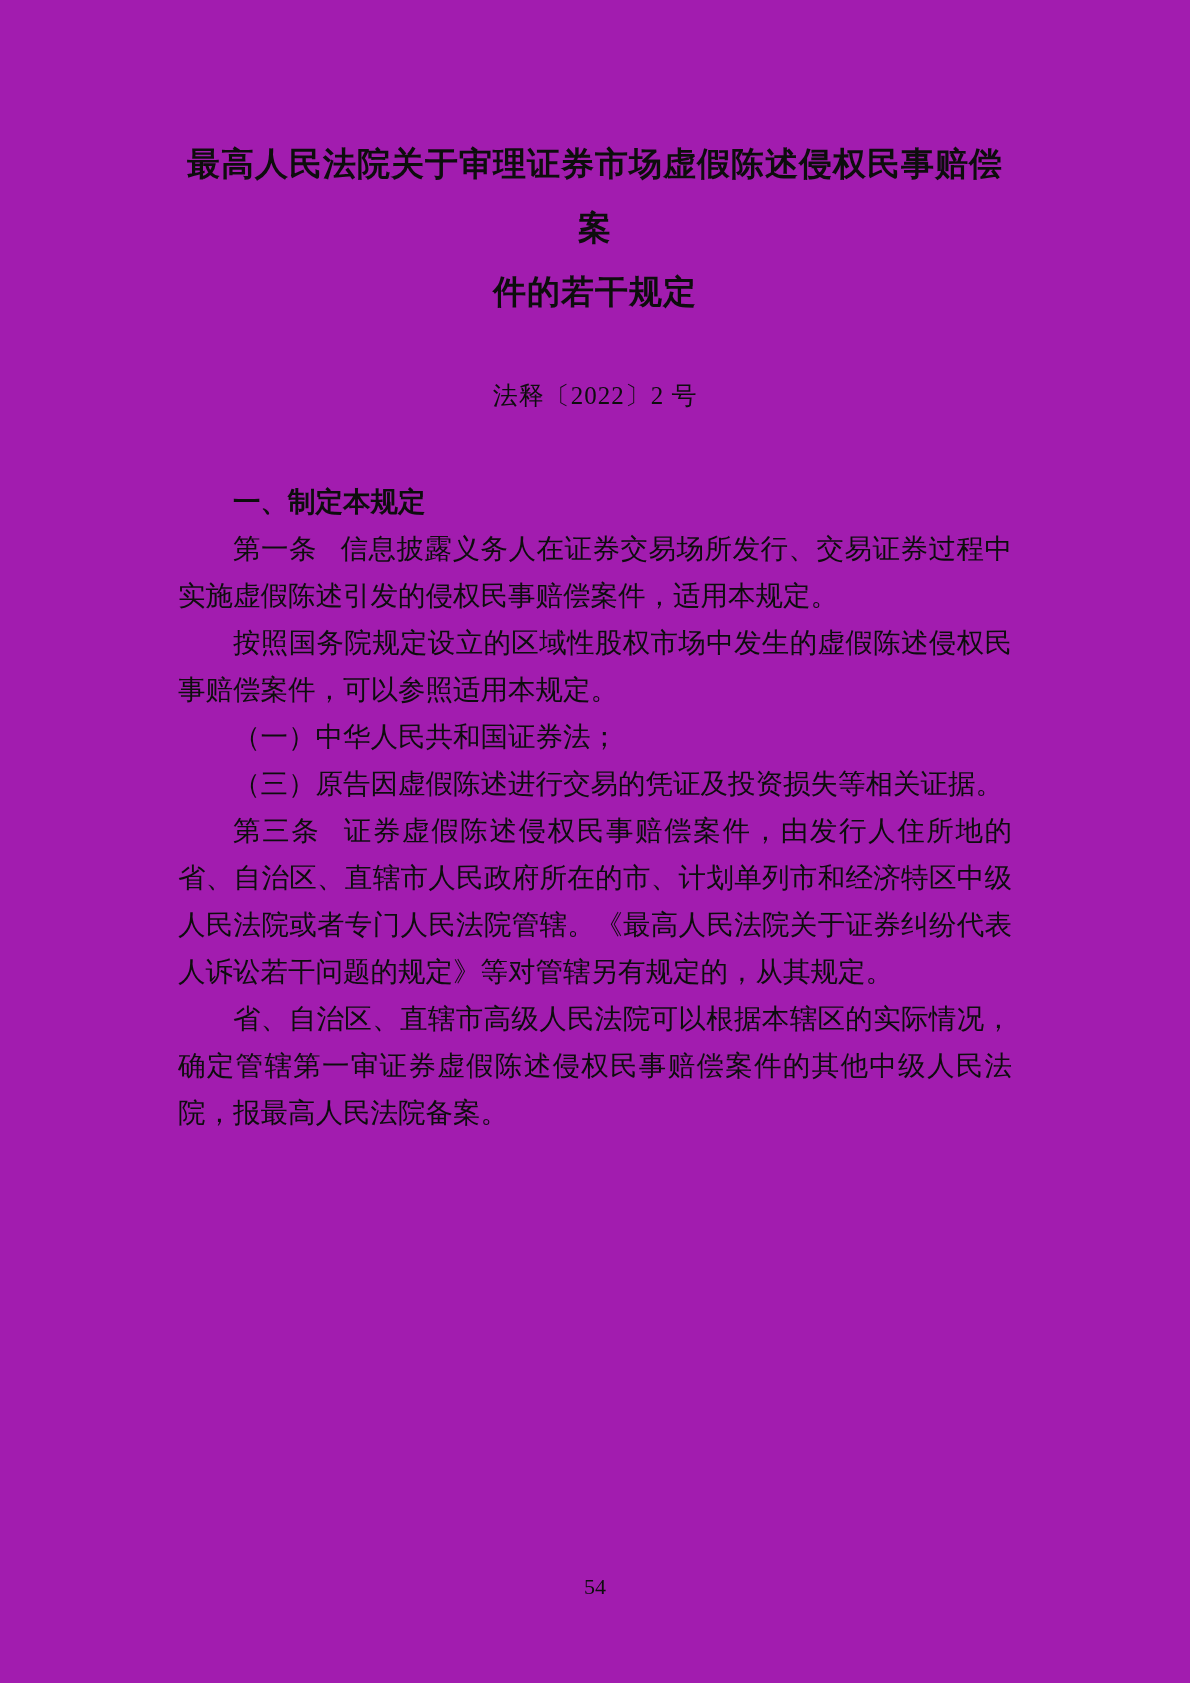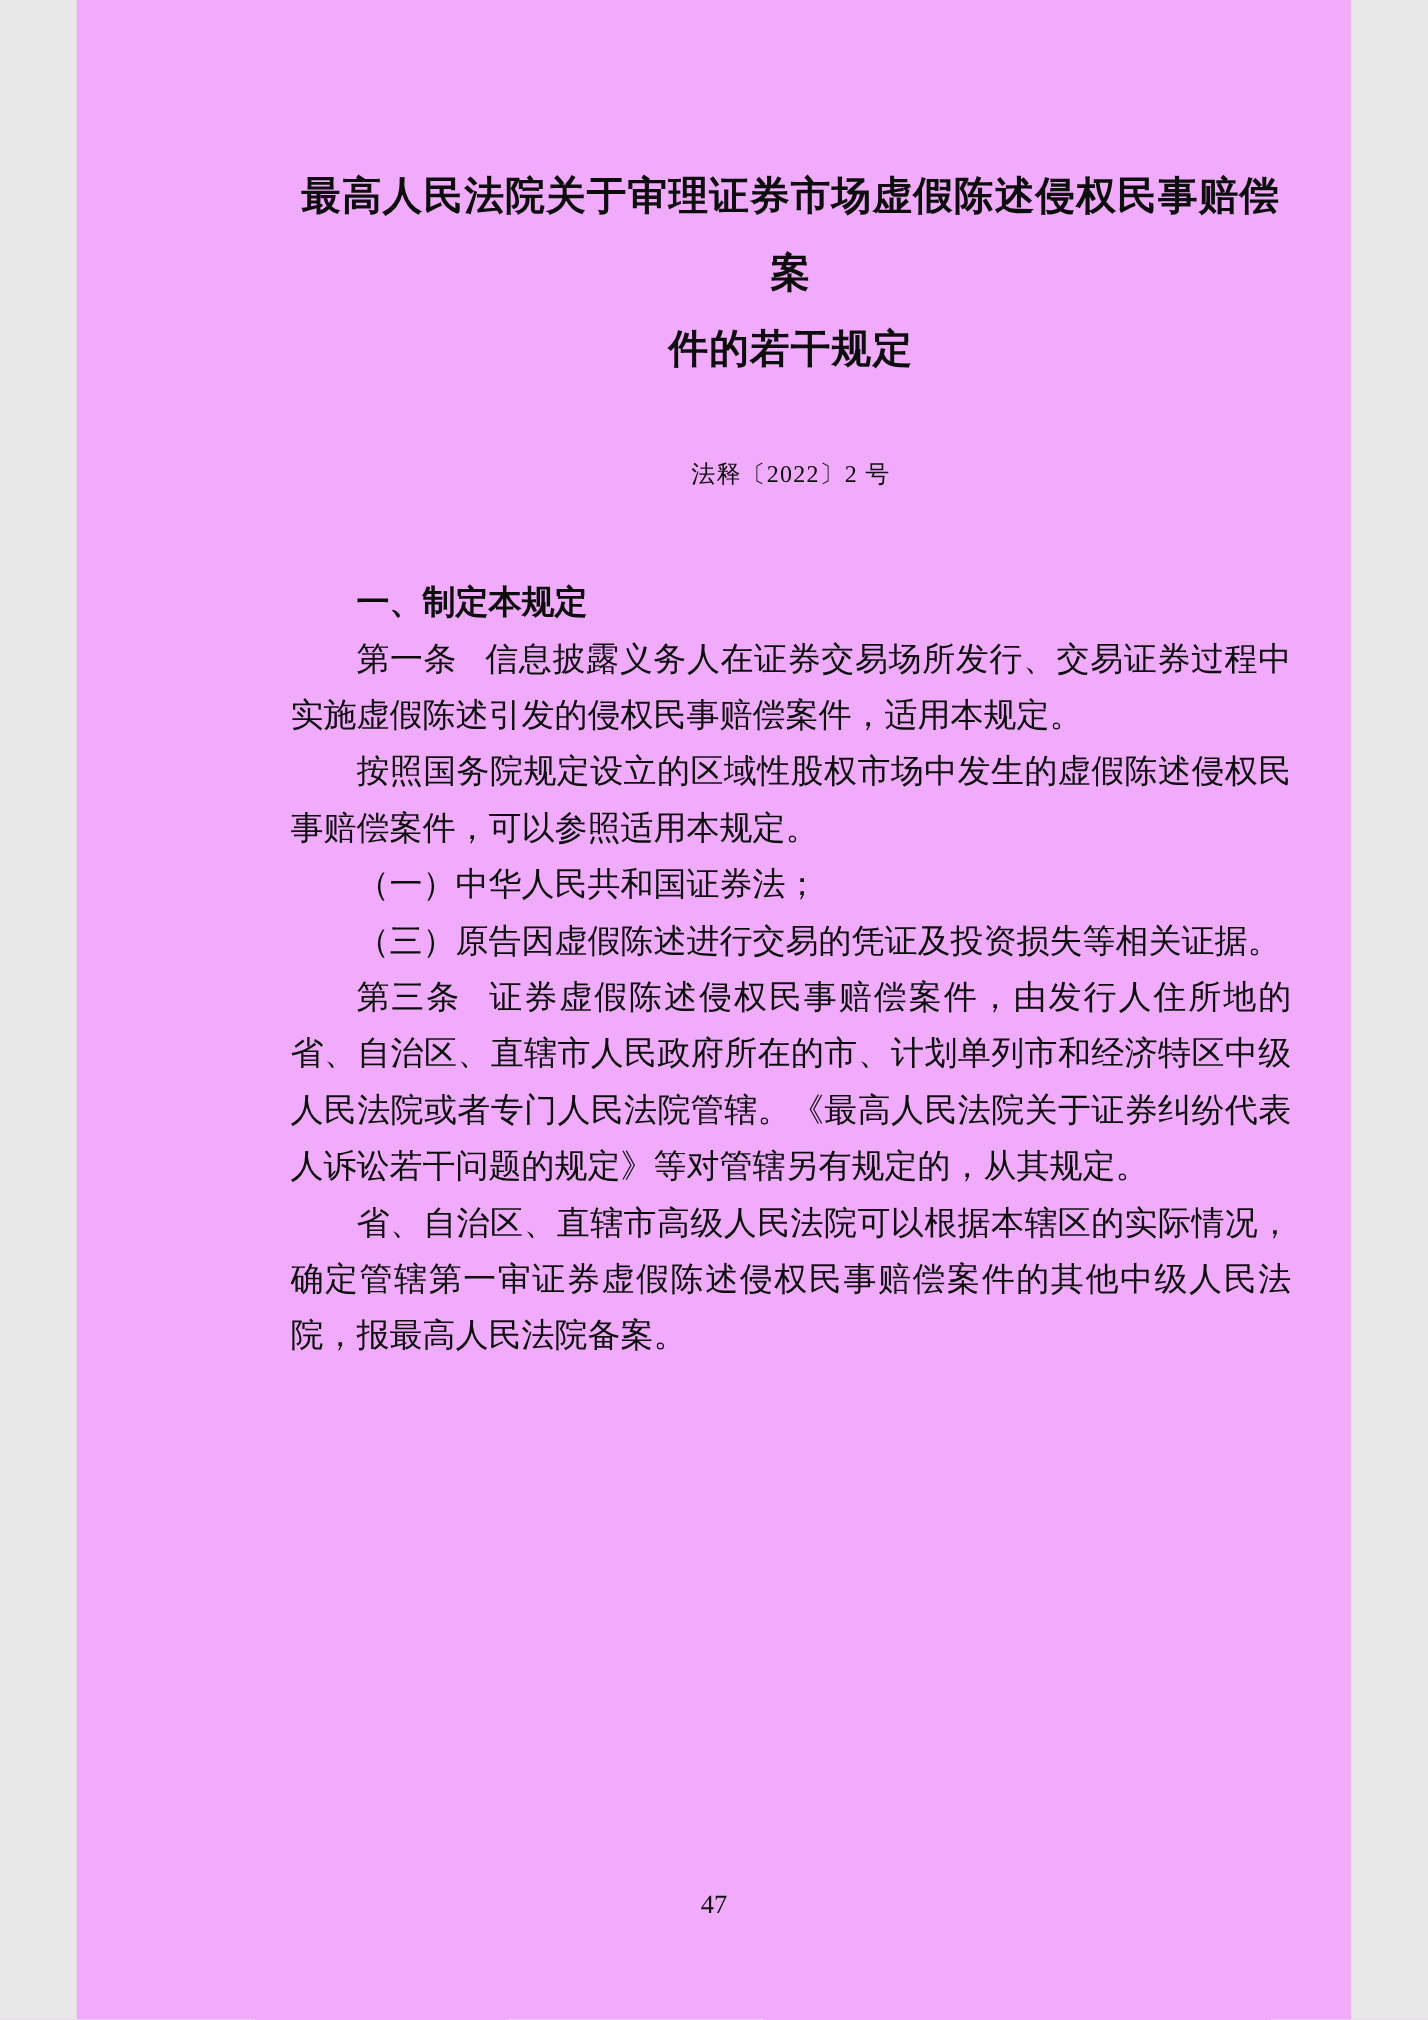--- a/index.html
+++ b/index.html
@@ -2,24 +2,24 @@
 <html><head>
 <meta charset="utf-8">
 <style>
   html, body {
     margin: 0;
     padding: 0;
     background: #e8e8e8;
   }
   .page {
     position: relative;
-    width: 1062px;
+    width: 1190px;
     height: 1683px;
     margin: 0 auto;
-    background: #f0abfc;
+    background: #a21caf;
     color: #0d0d0d;
     font-family: "Liberation Serif", "DejaVu Serif", serif;
     overflow: hidden;
     box-sizing: border-box;
   }
   .content {
     margin-left: 178px;
     margin-right: 178px;
     width: 834px;
   }
@@ -30,21 +30,21 @@
     font-size: 33px;
     line-height: 64px;
     letter-spacing: 1px;
   }
   .doc-title .title-line {
     display: block;
   }
   .doc-number {
     margin-top: 55px;
     text-align: center;
-    font-size: 20px;
+    font-size: 25px;
     line-height: 34px;
     letter-spacing: 1px;
   }
   .doc-body {
     margin-top: 65px;
     font-size: 27.5px;
     line-height: 47px;
     text-align: justify;
   }
   .doc-body p {
@@ -101,14 +101,14 @@
       <p>（三）原告因虚假陈述进行交易的凭证及投资损失等相关证据。</p>
 
 
       <p><span class="article-label">第三条</span><span>证券虚假陈述侵权民事赔偿案件，由发行人住所地的省、自治区、直辖市人民政府所在的市、计划单列市和经济特区中级人民法院或者专门人民法院管辖。《最高人民法院关于证券纠纷代表人诉讼若干问题的规定》等对管辖另有规定的，从其规定。</span></p>
 
       <p>省、自治区、直辖市高级人民法院可以根据本辖区的实际情况，确定管辖第一审证券虚假陈述侵权民事赔偿案件的其他中级人民法院，报最高人民法院备案。</p>
 
     </div>
   </div>
 
-  <div class="page-number">47</div>
+  <div class="page-number">54</div>
 </div>
 
 </body></html>

